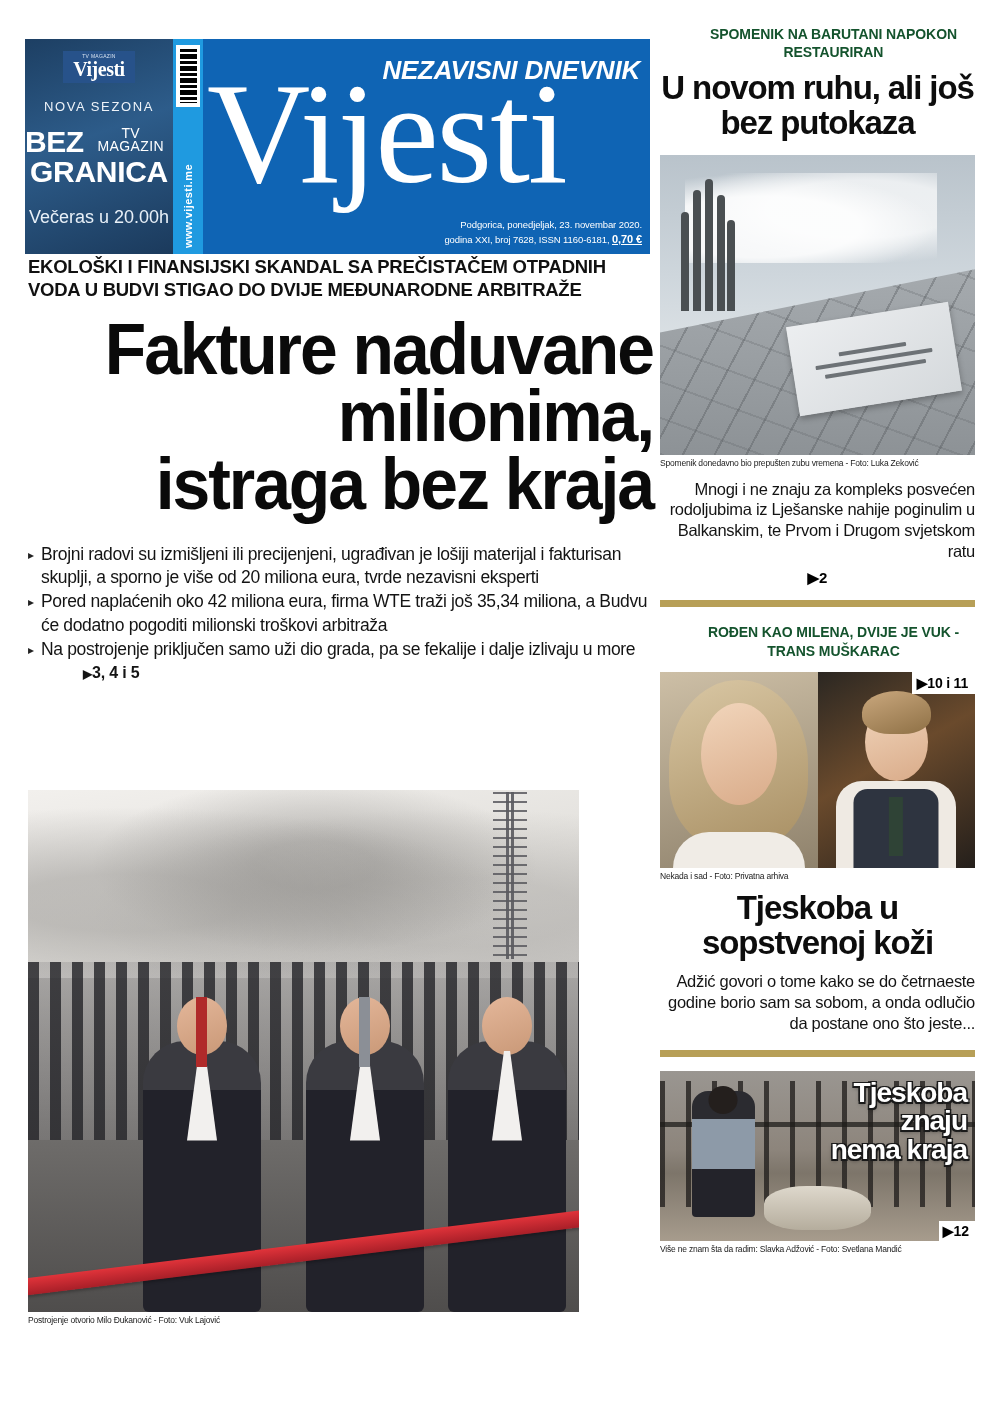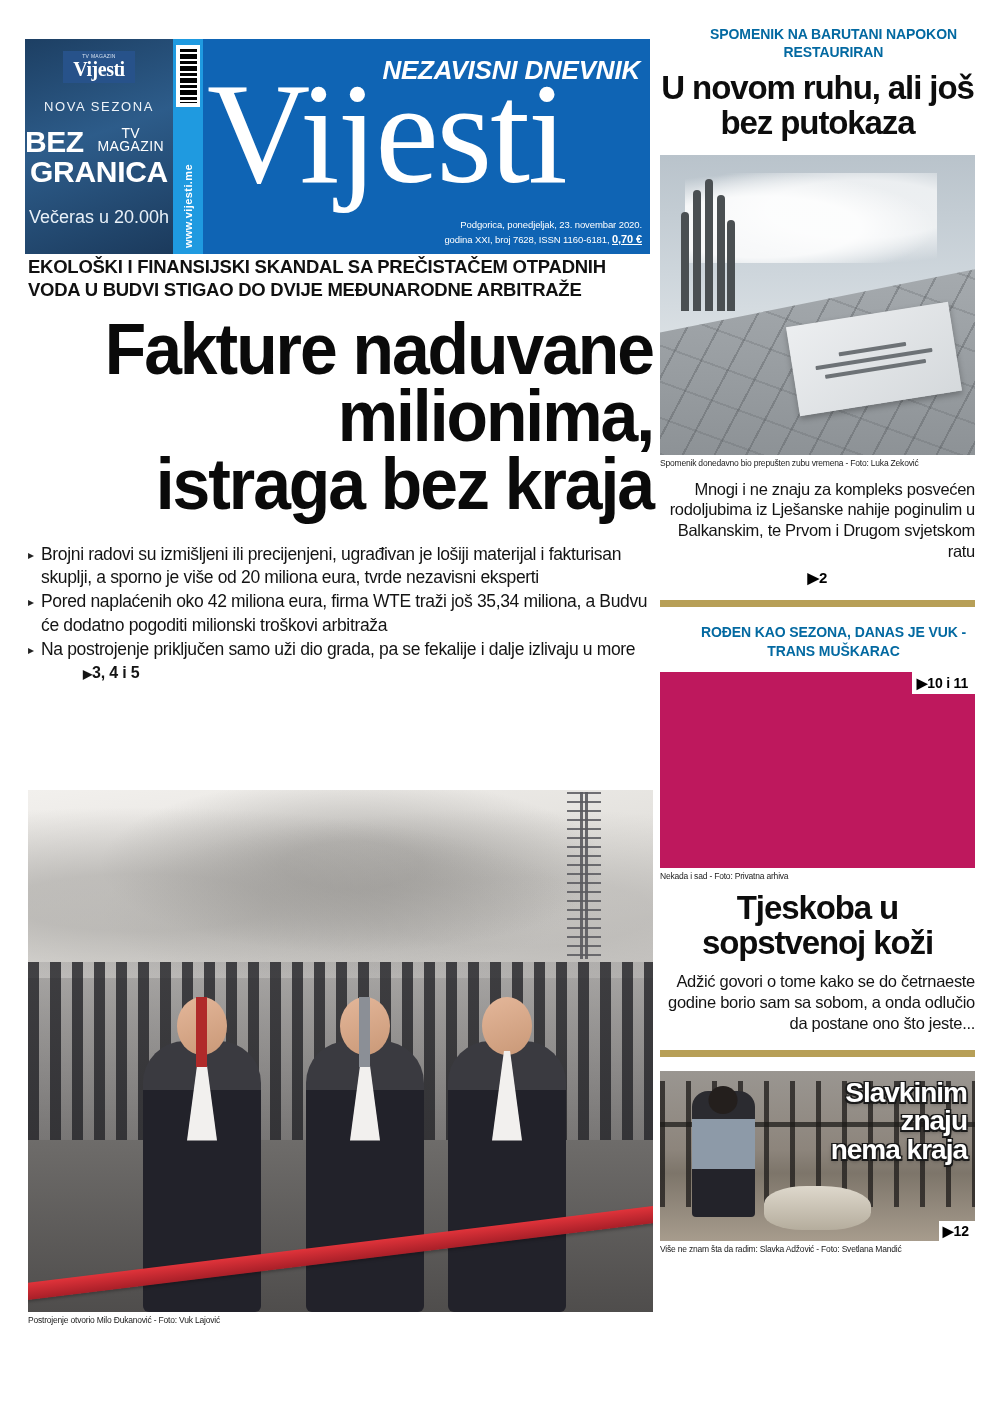--- a/index.html
+++ b/index.html
@@ -89,27 +89,27 @@
   .bullet { display:flex; gap:7px; margin-bottom:1px; }
   .bullet-mark { font-size:12px; line-height:1.45; padding-top:4px; color:#222; }
   .bullet-text {
     font-size:17.5px; line-height:1.33; letter-spacing:-.35px; color:#141414;
   }
   .pageref { font-weight:700; font-size:16px; letter-spacing:-.2px; white-space:nowrap; }
   .pageref .tri { font-size:12px; }
   .inline-ref { margin-left:42px; }
 
   
-  .photo { position:relative; overflow:hidden; background:#be185d;align-items:flex-end; }
+  .photo { position:relative; overflow:hidden; background:#404040; }
   .photo-caption {
     font-size:8.5px; color:#1b1b1b; letter-spacing:-.2px; padding-top:3px;
     line-height:1.2;
   }
 
-  .lead-photo { position:absolute; left:28px; top:790px; width:625px; height:540px; }
+  .lead-photo { position:absolute; left:28px; top:790px; width:551px; height:540px; }
   .lp-img { position:absolute; inset:0;
     background:
       linear-gradient(to bottom,#e9e7e4 0%,#dedbd6 32%,#b9b7b4 33%,#8e8c8a 55%,#6f6d6b 72%,#595756 100%);
   }
   .lp-rock { position:absolute; left:0; top:0; width:100%; height:36%;
     background:
       radial-gradient(ellipse at 18% 60%, rgba(150,148,145,.5) 0 18%, transparent 60%),
       radial-gradient(ellipse at 52% 40%, rgba(130,128,125,.45) 0 15%, transparent 55%),
       radial-gradient(ellipse at 78% 65%, rgba(160,158,155,.4) 0 20%, transparent 60%),
       linear-gradient(170deg,#f2f0ed 0%,#e2e0dc 55%,#cdcbc8 100%);
@@ -148,21 +148,21 @@
   .lp-tower { position:absolute; right:52px; top:2px; width:34px; height:32%;
     background:
       repeating-linear-gradient(to bottom, rgba(90,90,95,.85) 0 2px, transparent 2px 9px),
       linear-gradient(90deg,transparent 0 38%, rgba(90,90,95,.9) 38% 46%, transparent 46% 54%, rgba(90,90,95,.9) 54% 62%, transparent 62%);
   }
 
   
   .rail { position:absolute; left:660px; top:25px; width:315px; }
   .rail-overline {
     font-size:14px; font-weight:700; text-align:center; line-height:1.3;
-    letter-spacing:-.1px; color:#0369a1;margin-left:32px;
+    letter-spacing:-.1px; color:#14532d;margin-left:32px;
   }
   .rail-head {
     font-size:33px; font-weight:700; line-height:1.06; text-align:center;
     letter-spacing:-1.1px; margin-top:10px; color:#0d0d0d;
   }
   .rail-body {
     font-size:16.5px; line-height:1.27; text-align:right; letter-spacing:-.3px;
     margin-top:10px; color:#141414;
   }
   .rail-ref { text-align:center; margin-top:7px; font-weight:700; font-size:15px; }
@@ -372,21 +372,21 @@
       <div class="photo-caption">Spomenik donedavno bio prepušten zubu vremena - Foto: Luka Zeković</div>
 
       <div class="rail-body">Mnogi i ne znaju za kompleks posvećen rodoljubima iz Lješanske nahije poginulim u Balkanskim, te Prvom i Drugom svjetskom ratu</div>
       <div class="rail-ref">
         <span class="tri">▶</span><span>2</span>
       </div>
       <div class="gold-rule"></div>
     </div>
 
     <div style="margin-top:16px;">
-      <div class="rail-overline">ROĐEN KAO SEZONA, DANAS JE VUK - TRANS MUŠKARAC</div>
+      <div class="rail-overline">ROĐEN KAO MILENA, DVIJE JE VUK - TRANS MUŠKARAC</div>
 
       <div class="photo portraits">
         <div class="portrait p-left">
           <div class="hair pl-hair"></div>
           <div class="face pl-face"></div>
           <div class="pl-body"></div>
         </div>
         <div class="portrait p-right">
           <div class="pr-torso"></div>
           <div class="pr-vest"></div>
@@ -406,21 +406,21 @@
     </div>
 
     <div>
       <div class="photo bottom-photo">
         <div class="bp-bg"></div>
         <div class="bp-fence"></div>
         <div class="bp-rail"></div>
         <div class="bp-person"></div>
         <div class="bp-animal"></div>
         <div class="bp-title">
-          <div>Slavkinim</div>
+          <div>Tjeskoba</div>
           <div>znaju</div>
           <div>nema kraja</div>
         </div>
         <div class="bp-ref">
           <span>▶</span><span>12</span>
         </div>
       </div>
       <div class="photo-caption">Više ne znam šta da radim: Slavka Adžović - Foto: Svetlana Mandić</div>
     </div>
   </div>

